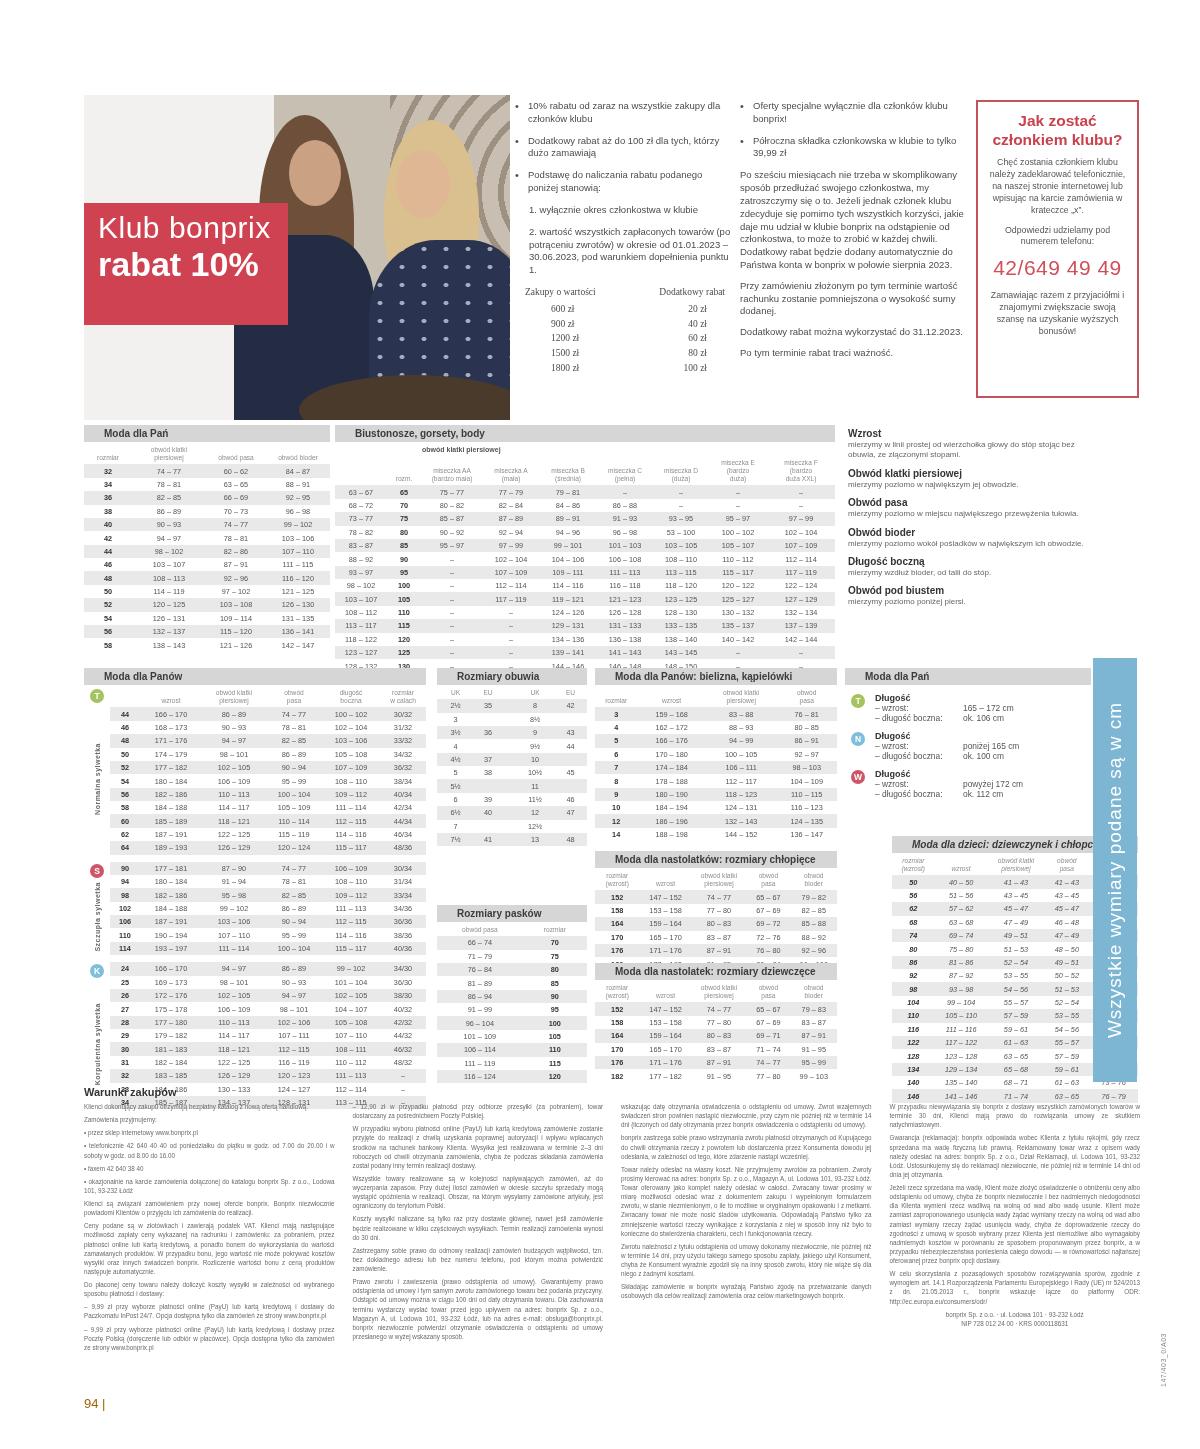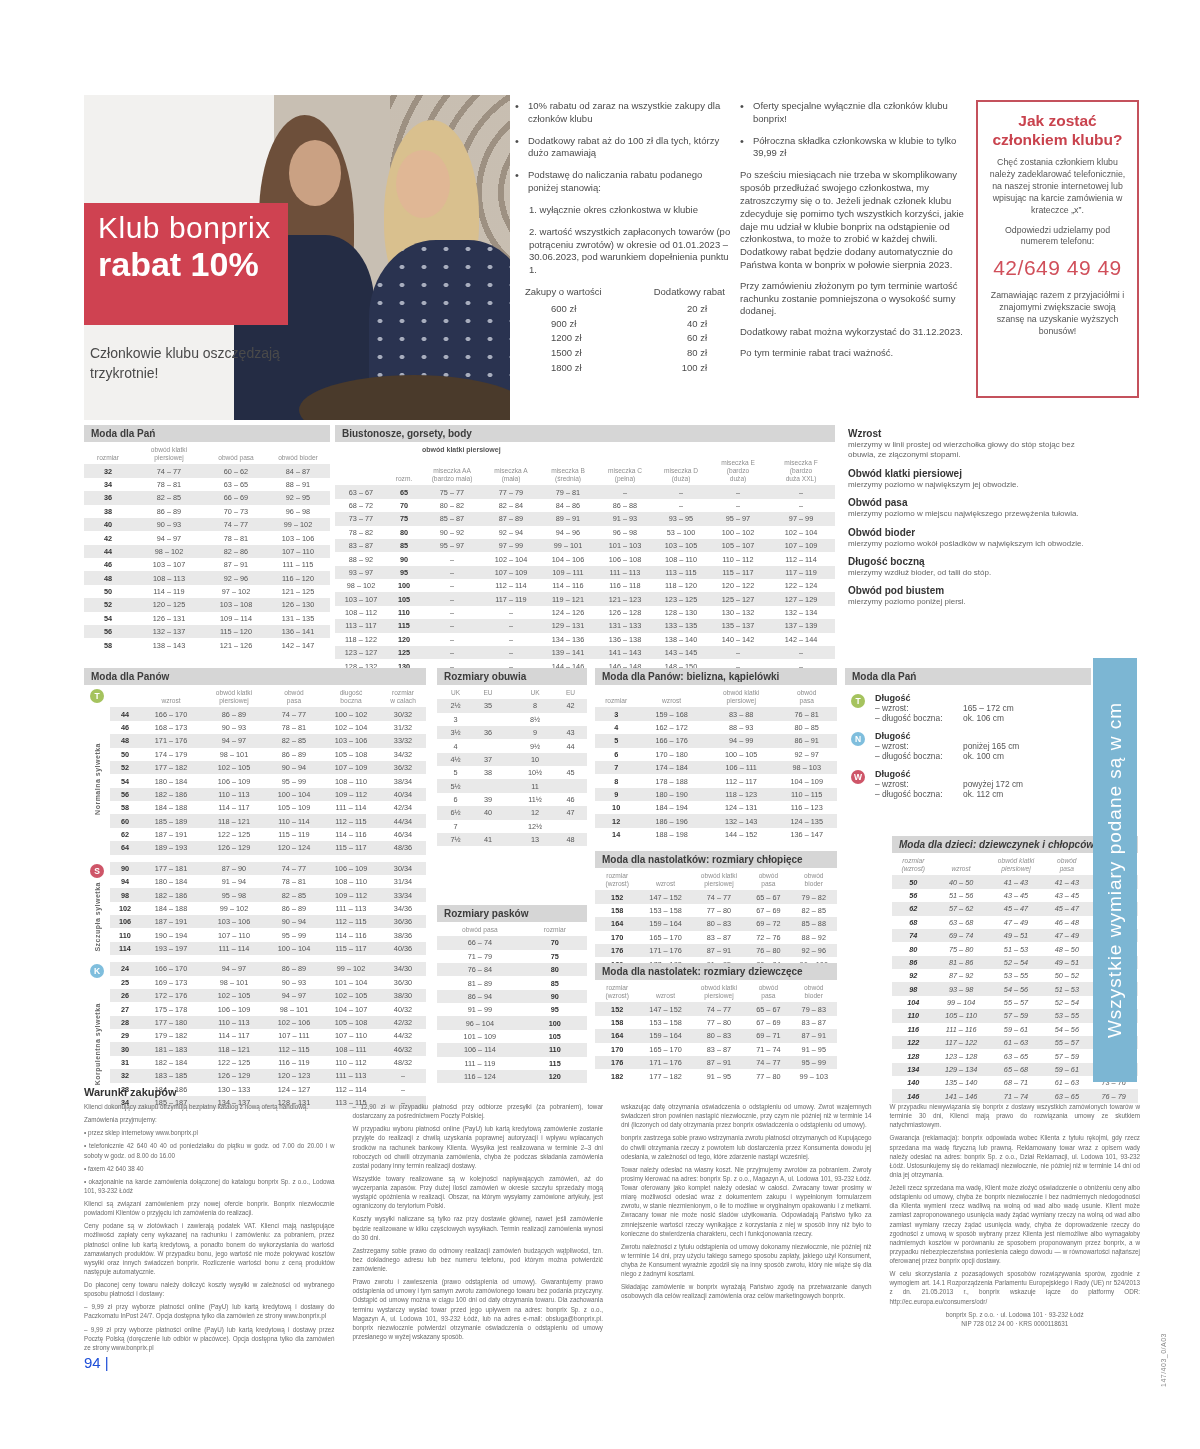--- a/index.html
+++ b/index.html
@@ -23,33 +23,33 @@
   .redbox .l1{font-size:30px;font-weight:normal;letter-spacing:.5px;}
   .redbox .l2,.redbox .l3{font-size:34px;font-weight:bold;line-height:1.12;}
   .members{position:absolute;left:90px;top:344px;width:200px;font-size:14px;line-height:1.4;color:#4a4a4a;}
   
   .bul-col{position:absolute;top:100px;font-size:9.5px;line-height:1.35;color:#4c4c4c;}
   .bul1{left:515px;width:218px;}
   .bul2{left:740px;width:228px;}
   .bullet-item{display:flex;margin-bottom:9px;}
   .bullet-item .dot{width:13px;flex:0 0 13px;font-size:11px;line-height:1.1;}
   .numbered p{margin:0 0 9px 14px;}
-  .buy-table{margin:4px 0 0 10px;width:200px;}
+  .buy-table{margin:4px 0 0 10px;width:200px;font-family:Liberation Serif, serif;}
   .buy-head{display:flex;justify-content:space-between;margin-bottom:3px;}
   .buy-row{display:flex;justify-content:space-between;padding:1px 18px 1px 26px;}
   .bul2 .paras p{margin:0 0 8px 0;}
   
   .club{position:absolute;left:976px;top:100px;width:163px;height:298px;border:2px solid #c4515c;background:#fff;
         box-sizing:border-box;padding:10px 9px;text-align:center;}
   .club .t{color:#c9434e;font-size:15.5px;font-weight:bold;line-height:1.2;margin-bottom:8px;}
   .club .p{font-size:8.8px;line-height:1.35;color:#555;margin-bottom:8px;}
   .club .phone{font-size:21px;color:#d04f5a;margin:6px 0 10px 0;letter-spacing:.5px;}
   
   .tbox{position:absolute;background:#fff;}
-  .tbar{background:#d6d6d6;color:#3c3c3c;font-weight:bold;font-size:10px;padding:3px 7px;margin-bottom:2px;}
+  .tbar{background:#d6d6d6;color:#3c3c3c;font-weight:bold;font-size:10px;padding:3px 20px;margin-bottom:2px;}
   table.sz{border-collapse:collapse;width:100%;table-layout:fixed;}
   table.sz th{font-weight:normal;color:#8f8f8f;font-size:6.6px;text-align:center;padding:2px 1px;vertical-align:bottom;line-height:1.25;}
   table.sz th.toph{font-weight:bold;color:#555;text-align:left;font-size:7px;}
   table.sz td{font-size:7.3px;color:#555;text-align:center;padding:2.2px 1px;white-space:nowrap;}
   table.sz td.b{font-weight:bold;color:#333;}
   table.sz tr.shade{background:#e9e9e9;}
   table.sz td.gap,table.sz th.gap{border-left:14px solid transparent;}
   
   .defs{position:absolute;left:848px;top:428px;width:238px;}
   .def{margin-bottom:7px;}
@@ -77,21 +77,21 @@
          display:flex;align-items:center;justify-content:center;}
   .strip span{writing-mode:vertical-rl;transform:rotate(180deg);color:#fff;font-size:19px;letter-spacing:1px;white-space:nowrap;}
   
   .terms{position:absolute;left:84px;top:1086px;width:1056px;}
   .terms .tt{font-size:11px;font-weight:bold;color:#333;margin-bottom:4px;}
   .tcols{display:flex;gap:18px;}
   .tcol{flex:1;font-size:6.3px;line-height:1.45;color:#6a6a6a;text-align:justify;}
   .tcol p{margin:0 0 4px 0;}
   .tfoot{text-align:center;font-size:6.3px;color:#6a6a6a;margin-top:4px;line-height:1.5;}
   
-  .pageno{position:absolute;left:84px;top:1354px;font-size:15px;color:#1d4ed8;}
+  .pageno{position:absolute;left:84px;top:1396px;font-size:13px;color:#a16207;}
   .sidecode{position:absolute;left:1160px;top:1310px;width:14px;height:100px;display:flex;align-items:center;}
   .sidecode span{writing-mode:vertical-rl;transform:rotate(180deg);font-size:7px;color:#888;letter-spacing:.5px;}
 </style>
 </head>
 <body>
 
 <div class="sheet">
 
   <div class="photo">
     <div class="pleft"></div>
@@ -101,21 +101,20 @@
     <div class="face1"></div>
     <div class="face2"></div>
     <div class="body1"></div>
     <div class="body2"></div>
     <div class="table-top"></div>
   </div>
   <div class="redbox">
     <div class="l1">Klub bonprix</div>
     <div class="l2">rabat 10%</div>
   </div>
-  <div class="members">Członkowie klubu oszczędzają trzykrotnie!</div>
 
   <div class="bul-col bul1">
     <div>
         <div class="bullet-item">
           <span class="dot">•</span>
           <span>10% rabatu od zaraz na wszystkie zakupy dla członków klubu</span>
         </div>
         <div class="bullet-item">
           <span class="dot">•</span>
           <span>Dodatkowy rabat aż do 100 zł dla tych, którzy dużo zamawiają</span>

